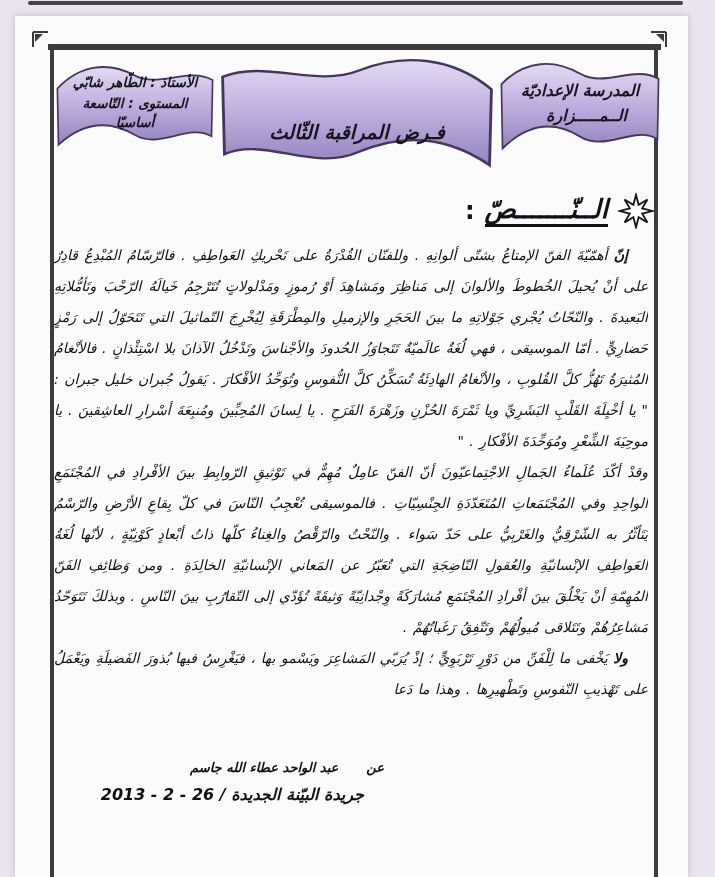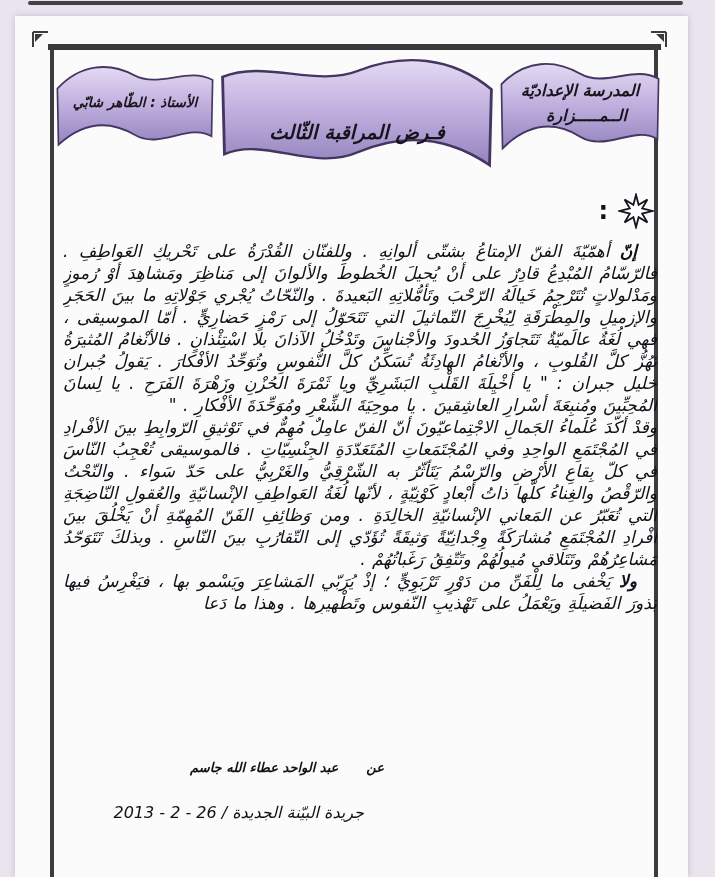--- a/index.html
+++ b/index.html
@@ -51,37 +51,37 @@
   }
   .star-icon{width:36px; height:36px; flex:0 0 auto;}
   .section-word{
     font-size:26px; font-weight:800; font-style:italic; color:#131118;
     border-bottom:3px solid #131118; padding-bottom:1px; line-height:1.1;
   }
   .section-colon{font-size:24px; font-weight:800; color:#131118;}
 
   
   .body-text{
-    position:absolute; left:48px; top:224px; width:594px; max-height:520px;
+    position:absolute; left:39px; top:224px; width:594px; max-height:520px;
     overflow:hidden; direction:rtl; text-align:justify;
-    font-size:17px; line-height:22px; font-style:italic; color:#121016;
+    font-size:14px; line-height:31px; font-style:italic; color:#121016;
     word-spacing:1px;
   }
   .body-text p{margin:0;}
   .body-text p.indent{text-indent:20px;}
   .body-text .b{font-weight:800;}
 
   
   .footer{
     position:absolute; left:45px; top:744px; width:592px; direction:rtl;
     font-style:italic; color:#121016;
   }
   .src-line{margin-right:268px; font-size:13px; font-weight:800; white-space:nowrap;}
   .src-line .gap{display:inline-block; width:28px;}
-  .pub-line{margin-right:288px; margin-top:28px; font-size:16px; font-weight:400; white-space:nowrap;}
+  .pub-line{margin-right:288px; margin-top:10px; font-size:16px; font-weight:700; white-space:nowrap;}
 </style>
 </head>
 <body>
 
 <div class="canvas">
 
   <div class="scan-top-line"></div>
 
   <div class="paper">
 
@@ -107,20 +107,21 @@
         </linearGradient>
       </defs>
     </svg>
 
     <div class="banner banner-teacher">
       <svg class="flag" viewBox="0 0 300 180" preserveAspectRatio="none">
         <path d="M8 50 C 50 10, 102 6, 148 28 C 194 50, 246 14, 292 36 L 290 128 C 248 106, 196 150, 150 126 C 104 102, 56 104, 10 142 Z" fill="url(#bannerGrad)" stroke="#453561" stroke-width="3"></path>
       </svg>
       <div class="btext">
         <span>الأستاذ : الطّاهر شابّي</span>
+        <span>المستوى : التّاسعة أساسيّا</span>
       </div>
     </div>
 
     <div class="banner banner-title">
       <svg class="flag" viewBox="0 0 300 180" preserveAspectRatio="none" style="transform:scaleX(-1)">
         <path d="M8 50 C 50 8, 102 4, 148 26 C 194 48, 246 12, 292 34 L 290 132 C 248 110, 196 154, 150 130 C 104 106, 56 108, 10 146 Z" fill="url(#bannerGrad)" stroke="#453561" stroke-width="3"></path>
       </svg>
       <div class="btext">
         <span>فـرض المراقبة الثّالث</span>
       </div>
@@ -133,20 +134,21 @@
       <div class="btext">
         <span class="l1">المدرسة الإعداديّة</span>
         <span class="l2">الــمـــــزارة</span>
       </div>
     </div>
 
     <div class="section-row">
       <svg class="star-icon" viewBox="0 0 40 40">
         <path d="M20 2 L22.9 13.1 L32.7 7.3 L26.9 17.1 L38 20 L26.9 22.9 L32.7 32.7 L22.9 26.9 L20 38 L17.1 26.9 L7.3 32.7 L13.1 22.9 L2 20 L13.1 17.1 L7.3 7.3 L17.1 13.1 Z" fill="#fdfdfd" stroke="#17141c" stroke-width="2"></path>
       </svg>
+      <span class="section-word">الــنّـــــــصّ</span>
       <span class="section-colon">:</span>
     </div>
 
     <div class="body-text">
       <p class="indent"><span class="b">إنّ</span><span> أهمّيّةَ الفنّ الإمتاعُ بشتّى ألوانِهِ . وللفنّان القُدْرَةُ على تَحْريكِ العَواطِفِ . فالرّسّامُ المُبْدِعُ قادِرٌ على أنْ يُحيلَ الخُطوطَ والألوانَ إلى مَناظِرَ ومَشاهِدَ أوْ رُموزٍ ومَدْلولاتٍ تُتَرْجِمُ خَيالَهُ الرّحْبَ وتَأمُّلاتِهِ البَعيدةَ . والنّحّاتُ يُجْري جَوْلاتِهِ ما بينَ الحَجَرِ والإزميلِ والمِطْرَقَةِ لِيُخْرِجَ التّماثيلَ التي تَتَحَوّلُ إلى رَمْزٍ حَضارِيٍّ . أمّا الموسيقى ، فهي لُغَةٌ عالَميّةٌ تَتَجاوَزُ الحُدودَ والأجْناسَ وتَدْخُلُ الآذانَ بلا اسْتِئْذانٍ . فالأنْغامُ المُثيرَةُ تَهُزُّ كلَّ القُلوبِ ، والأنْغامُ الهادِئَةُ تُسَكِّنُ كلَّ النُّفوسِ وتُوَحِّدُ الأفْكارَ . يَقولُ جُبران خليل جبران : " يا أخْيِلَةَ القَلْبِ البَشَرِيِّ ويا ثَمْرَةَ الحُزْنِ وزَهْرَةَ الفَرَحِ . يا لِسانَ المُحِبِّينَ ومُنبِعَةَ أسْرارِ العاشِقينَ . يا موحِيَةَ الشِّعْرِ ومُوَحِّدَةَ الأفْكارِ . "</span></p>
       <p><span>وقدْ أكّدَ عُلَماءُ الجَمالِ الاجْتِماعيّونَ أنّ الفنّ عامِلٌ مُهِمٌّ في تَوْثيقِ الرّوابِطِ بينَ الأفْرادِ في المُجْتَمَعِ الواحِدِ وفي المُجْتَمَعاتِ المُتَعَدّدَةِ الجِنْسِيّاتِ . فالموسيقى تُعْجِبُ النّاسَ في كلّ بِقاعِ الأرْضِ والرّسْمُ يَتَأثّرُ به الشّرْقِيُّ والغَرْبِيُّ على حَدّ سَواء . والنّحْتُ والرّقْصُ والغِناءُ كلّها ذاتُ أبْعادٍ كَوْنِيّةٍ ، لأنّها لُغَةُ العَواطِفِ الإنْسانيّةِ والعُقولِ النّاضِجَةِ التي تُعَبّرُ عن المَعاني الإنْسانيّةِ الخالِدَةِ . ومن وَظائِفِ الفَنّ المُهِمّةِ أنْ يَخْلُقَ بينَ أفْرادِ المُجْتَمَعِ مُشارَكَةً وِجْدانِيّةً وَثيقَةً تُؤَدّي إلى التّقارُبِ بينَ النّاسِ . وبذلكَ تَتَوَحّدُ مَشاعِرُهُمْ وتَتَلاقى مُيولُهُمْ وتَتّفِقُ رَغَباتُهُمْ .</span></p>
       <p class="indent"><span class="b">ولا</span><span> يَخْفى ما لِلْفَنِّ من دَوْرٍ تَرْبَوِيٍّ ؛ إذْ يُرَبّي المَشاعِرَ ويَسْمو بها ، فيَغْرِسُ فيها بُذورَ الفَضيلَةِ ويَعْمَلُ على تَهْذيبِ النّفوسِ وتَطْهيرِها . وهذا ما دَعا </span></p>
     </div>
 
     <div class="footer">

